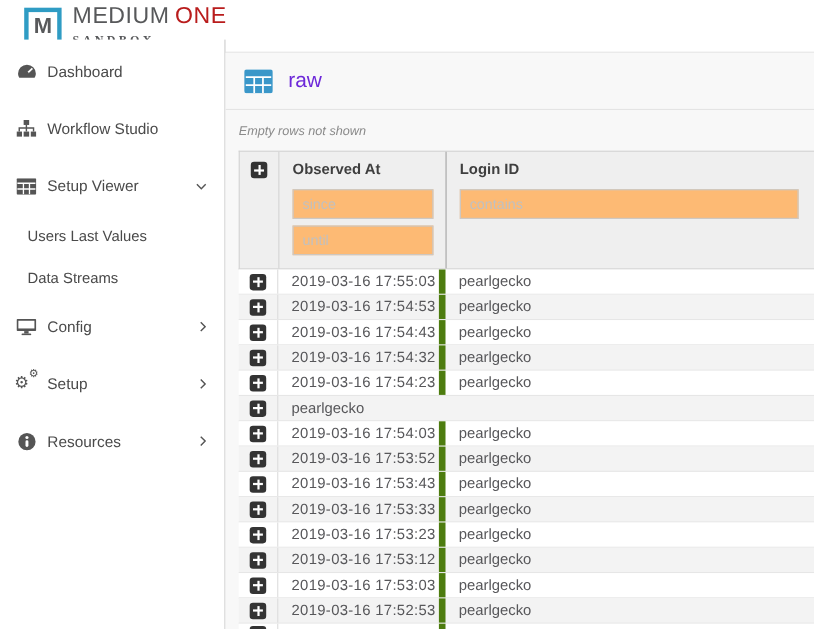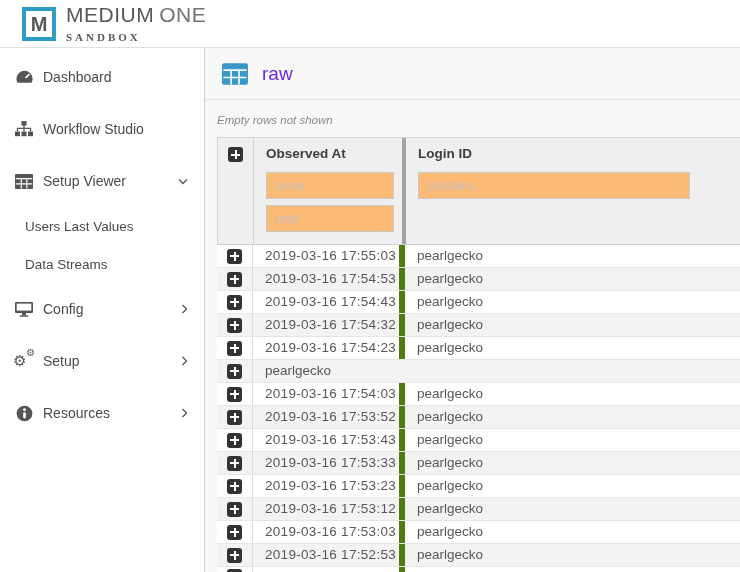--- a/index.html
+++ b/index.html
@@ -21,30 +21,30 @@
   .brand { display: flex; align-items: center; cursor: pointer; }
   .logo-box {
     width: 34px; height: 34px; border: 4px solid #2f9cc4;
     display: flex; align-items: center; justify-content: center;
     font-weight: bold; font-size: 20px; color: #58595b; margin-right: 10px;
     line-height: 1;
   }
   .brand-text { display: flex; flex-direction: column; }
   .brand-line { font-size: 21px; letter-spacing: 0.5px; line-height: 22px; white-space: nowrap; }
   .brand-medium { color: #57585a; }
-  .brand-one { color: #737373; margin-left: 5px; }
+  .brand-one { color: #b91c1c; margin-left: 5px; }
   .brand-sub {
     font-family: "Liberation Serif", serif;
     font-size: 11px; letter-spacing: 3px; color: #57585a;
     text-align: left; margin-top: 5px; font-weight: bold;
   }
 
   
   .sidebar {
-    position: absolute; top: 48px; left: 0; bottom: 0; width: 205px;
+    position: absolute; top: 36px; left: 0; bottom: 0; width: 205px;
     background: #fff; border-right: 1px solid #cccccc; padding-top: 3px;
   }
   .nav-item {
     height: 52px; display: flex; align-items: center;
     padding-left: 14px; cursor: pointer; color: #4a4a4a; font-size: 14px;
   }
   .nav-item .nav-icon { width: 20px; height: 18px; margin-right: 9px; display: flex; align-items: center; justify-content: center; flex: none; }
   .nav-item .chev { margin-left: auto; margin-right: 16px; display: flex; }
   .nav-sub {
     height: 38px; display: flex; align-items: center;
@@ -70,30 +70,30 @@
     line-height: 14px;
   }
 
   
   .dtable { margin-left: 12px; width: 540px; }
   .thead {
     display: flex; height: 108px; background: #efefef;
     border: 1px solid #d4d4d4; border-bottom-color: #cfcfcf;
   }
   .col-exp { width: 36px; flex: none; border-right: 1px solid #d4d4d4; display: flex; justify-content: center; }
-  .col-obs { width: 152px; flex: none; border-right: 4px solid #a3a3a3; padding: 8px 0 0 12px; }
+  .col-obs { width: 152px; flex: none; border-right: 1px solid #a3a3a3; padding: 8px 0 0 12px; }
   .col-log { flex: 1; padding: 8px 0 0 12px; }
   .th-label { font-size: 13.5px; font-weight: bold; color: #3f3f3f; margin-bottom: 10px; line-height: 16px; }
   .filter-input {
     display: block; width: 128px; height: 27px; border: 1px solid #c9c9c9;
     background: #fdba74; font-family: "Liberation Sans", sans-serif; font-size: 13px;
     color: #555; padding: 0 8px; margin-bottom: 6px; outline: none;
   }
   .filter-input::placeholder { color: #c0c0c0; opacity: 1; }
-  .contains-input { width: 272px; }
+  .contains-input { width: 308px; }
 
   .plus-btn {
     position: relative; width: 15px; height: 15px; background: #333;
     border: none; border-radius: 3px; cursor: pointer; padding: 0; flex: none;
   }
   .plus-btn::before {
     content: ""; position: absolute; left: 3px; right: 3px; top: 50%;
     margin-top: -1px; height: 2px; background: #fff;
   }
   .plus-btn::after {

